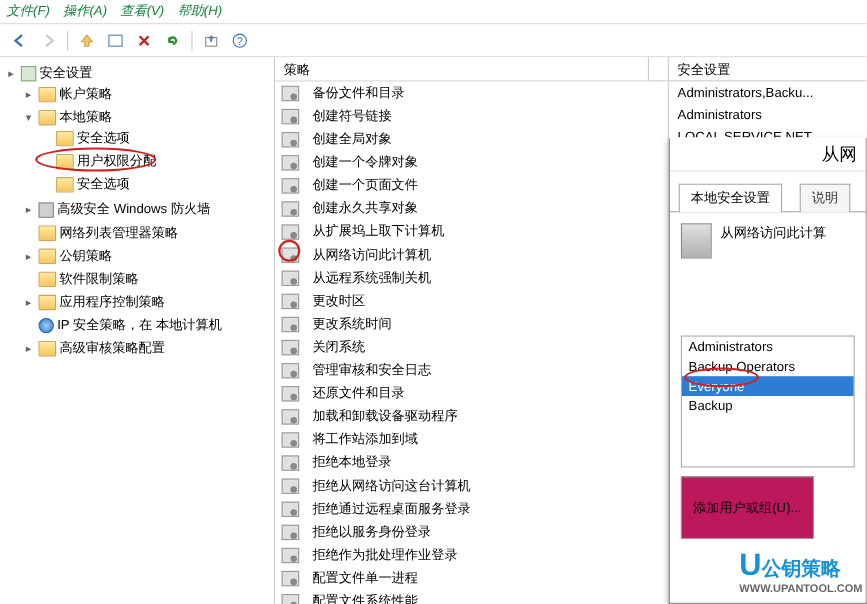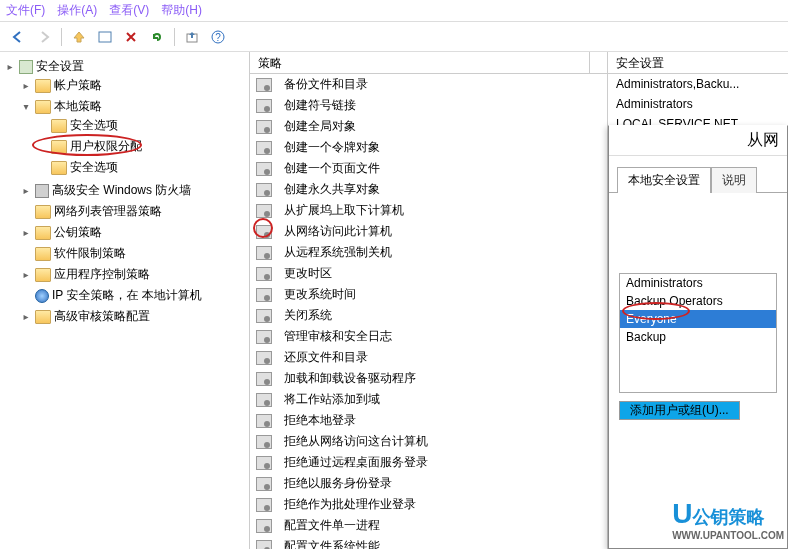--- a/index.html
+++ b/index.html
@@ -1,18 +1,18 @@
 <!DOCTYPE html>
 <html><head>
 <meta charset="utf-8">
 <style>
 * { margin: 0; padding: 0; box-sizing: border-box; }
 body { font-family: "Microsoft YaHei", SimSun, sans-serif; font-size: 12px; background: #fff; overflow: hidden; width: 788px; height: 549px; position: relative; }
 .menubar { height: 22px; padding: 2px 6px; border-bottom: 1px solid #ddd; display: flex; gap: 12px; }
-.menubar span { color: #8b5cf6; cursor: default; }
+.menubar span { color: #15803d; cursor: default; font-style: italic; }
 .toolbar { height: 30px; padding: 3px 6px; border-bottom: 1px solid #ddd; display: flex; gap: 2px; align-items: center; }
 .tbtn { width: 24px; height: 22px; border: 1px solid transparent; display: inline-flex; align-items: center; justify-content: center; }
 .tsep { width: 1px; height: 18px; background: #ccc; margin: 0 3px; }
 .main { display: flex; height: 497px; }
 .left { width: 250px; border-right: 1px solid #ccc; padding: 4px 2px; overflow: hidden; }
 .tree ul { list-style: none; padding-left: 16px; }
 .tree > ul { padding-left: 2px; }
 .tree li { padding: 2px 0; white-space: nowrap; }
 .node { display: flex; align-items: center; gap: 3px; cursor: default; }
 .expander { width: 12px; text-align: center; color: #666; font-size: 10px; }
@@ -27,30 +27,30 @@
 .center .hdr .c1 { width: 340px; }
 .plist { overflow: hidden; }
 .plist .row { display: flex; align-items: center; gap: 12px; padding: 2px 6px; cursor: default; }
 .gear { width: 16px; height: 14px; background: #e0e0e0; border: 1px solid #999; display: inline-block; position: relative; }
 .gear::after { content:""; position:absolute; right:1px; bottom:0; width:6px; height:6px; background:#888; border-radius:50%; }
 .right { width: 180px; }
 .right .hdr { height: 22px; border-bottom: 1px solid #ccc; padding: 3px 8px; }
 .rlist div { padding: 3px 8px; cursor: default; }
 .dialog { position: absolute; right: 0; top: 125px; width: 180px; height: 424px; background: #fff; border: 1px solid #888; border-top: 1px solid #fff; box-shadow: -2px 2px 6px rgba(0,0,0,0.2); }
 .dialog .ttl { padding: 4px 8px; text-align: right; font-size: 16px; border-bottom: 1px solid #ddd; }
-.tabs { display: flex; padding: 10px 8px 0 8px; gap: 0; border-bottom: 1px solid #aaa; }
+.tabs { display: flex; padding: 10px 8px 0 8px; gap: 16px; border-bottom: 1px solid #aaa; }
 .tab { padding: 4px 10px; border: 1px solid #aaa; border-bottom: none; background: #fff; font-size: 12px; position: relative; top: 1px; }
 .tab.inactive { background: #f5f5f5; color: #333; }
 .dbody { padding: 10px; }
 .dhdr { display: flex; align-items: flex-start; gap: 8px; }
 .srv-icon { width: 28px; height: 32px; background: linear-gradient(#e0e0e0,#b0b0b0); border: 1px solid #888; }
 .listbox { margin-top: 70px; border: 1px solid #aaa; height: 120px; }
 .listbox div { padding: 2px 6px; cursor: default; }
 .listbox .sel { background: #2d7dd6; color: #fff; }
-.btn { display: inline-block; padding: 0 10px; border: 1px solid #999; background: #0ea5e9; margin-top: 8px; }
+.btn { display: inline-block; padding: 19px 10px; border: 1px solid #999; background: #be185d; margin-top: 8px; }
 .watermark { position: absolute; right: 4px; bottom: 8px; font-size: 18px; color: #1890d8; font-family: Arial,sans-serif; font-weight: bold; }
 .watermark .u { font-size: 28px; }
 .watermark small { display: block; font-size: 10px; color: #666; }
 </style>
 </head>
 <body>
 
 <div class="menubar">
   <span>文件(F)</span>
   <span>操作(A)</span>
@@ -320,20 +320,24 @@
   </div>
 </div>
 
 <div class="dialog">
   <div class="ttl">从网</div>
   <div class="tabs">
     <div class="tab">本地安全设置</div>
     <div class="tab inactive">说明</div>
   </div>
   <div class="dbody">
+    <div class="dhdr">
+      <div class="srv-icon"></div>
+      <div>从网络访问此计算</div>
+    </div>
     <div class="listbox" id="grouplist" style="position:relative">
       <div class="red-circle" style="left:2px; top:28px; width:68px; height:18px;"></div>
     <div>Administrators</div>
         <div>Backup Operators</div>
         <div class="sel">Everyone</div>
         <div>Backup</div>
       </div>
     <div class="btn">添加用户或组(U)...</div>
   </div>
 </div>

